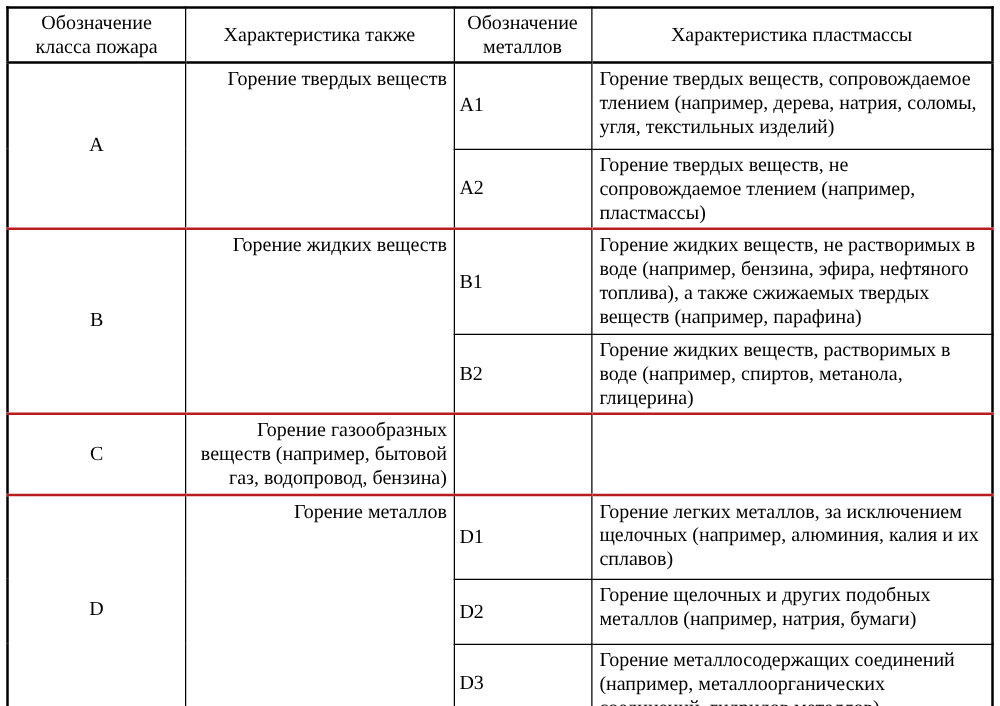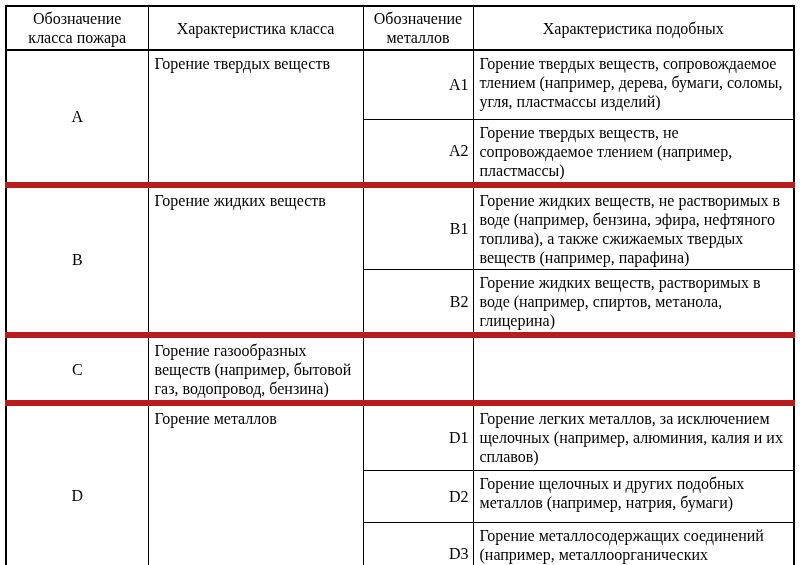--- a/index.html
+++ b/index.html
@@ -31,35 +31,35 @@
     vertical-align: middle;
     padding: 2px 4px;
     border-bottom: 2px solid #000000;
   }
   .class-code {
     text-align: center;
     vertical-align: middle;
     padding: 2px 4px;
   }
   .class-char {
-    text-align: left;
+    text-align: right;
     vertical-align: top;
     padding: 3px 5px 2px 6px;
   }
   .sub-code {
-    text-align: right;
+    text-align: left;
     vertical-align: middle;
     padding: 16px 4px;
   }
   .sub-char {
     text-align: left;
     vertical-align: top;
     padding: 3px 5px 2px 6px;
   }
-  tr.group-start td { border-top: 6px solid #b91c1c; }
+  tr.group-start td { border-top: 2px solid #b91c1c; }
   tr.r-head { height: 42px; }
   tr.r-a1 { height: 69px; }
   tr.r-a2 { height: 58px; }
   tr.r-b1 { height: 85px; }
   tr.r-b2 { height: 61px; }
   tr.r-c  { height: 65px; }
   tr.r-d1 { height: 67px; }
   tr.r-d2 { height: 47px; }
   tr.r-d3 { height: 58px; }
 </style>
@@ -69,30 +69,30 @@
 <table class="fire-table">
   <colgroup>
     <col style="width:142px">
     <col style="width:215px">
     <col style="width:110px">
     <col style="width:321px">
   </colgroup>
   <tbody>
     <tr class="r-head">
       <th>Обозначение класса пожара</th>
-      <th>Характеристика класса</th>
+      <th>Характеристика также</th>
       <th>Обозначение металлов</th>
-      <th>Характеристика подобных</th>
+      <th>Характеристика пластмассы</th>
     </tr>
 
     <tr class="r-a1">
       <td class="class-code" rowspan="2">A</td>
       <td class="class-char" rowspan="2">Горение твердых веществ</td>
       <td class="sub-code">A1</td>
-      <td class="sub-char">Горение твердых веществ, сопровождаемое тлением (например, дерева, бумаги, соломы, угля, пластмассы изделий)</td>
+      <td class="sub-char">Горение твердых веществ, сопровождаемое тлением (например, дерева, натрия, соломы, угля, текстильных изделий)</td>
     </tr>
     <tr class="r-a2">
       <td class="sub-code">A2</td>
       <td class="sub-char">Горение твердых веществ, не сопровождаемое тлением (например, пластмассы)</td>
     </tr>
 
     <tr class="r-b1 group-start">
       <td class="class-code" rowspan="2">B</td>
       <td class="class-char" rowspan="2">Горение жидких веществ</td>
       <td class="sub-code">B1</td>

